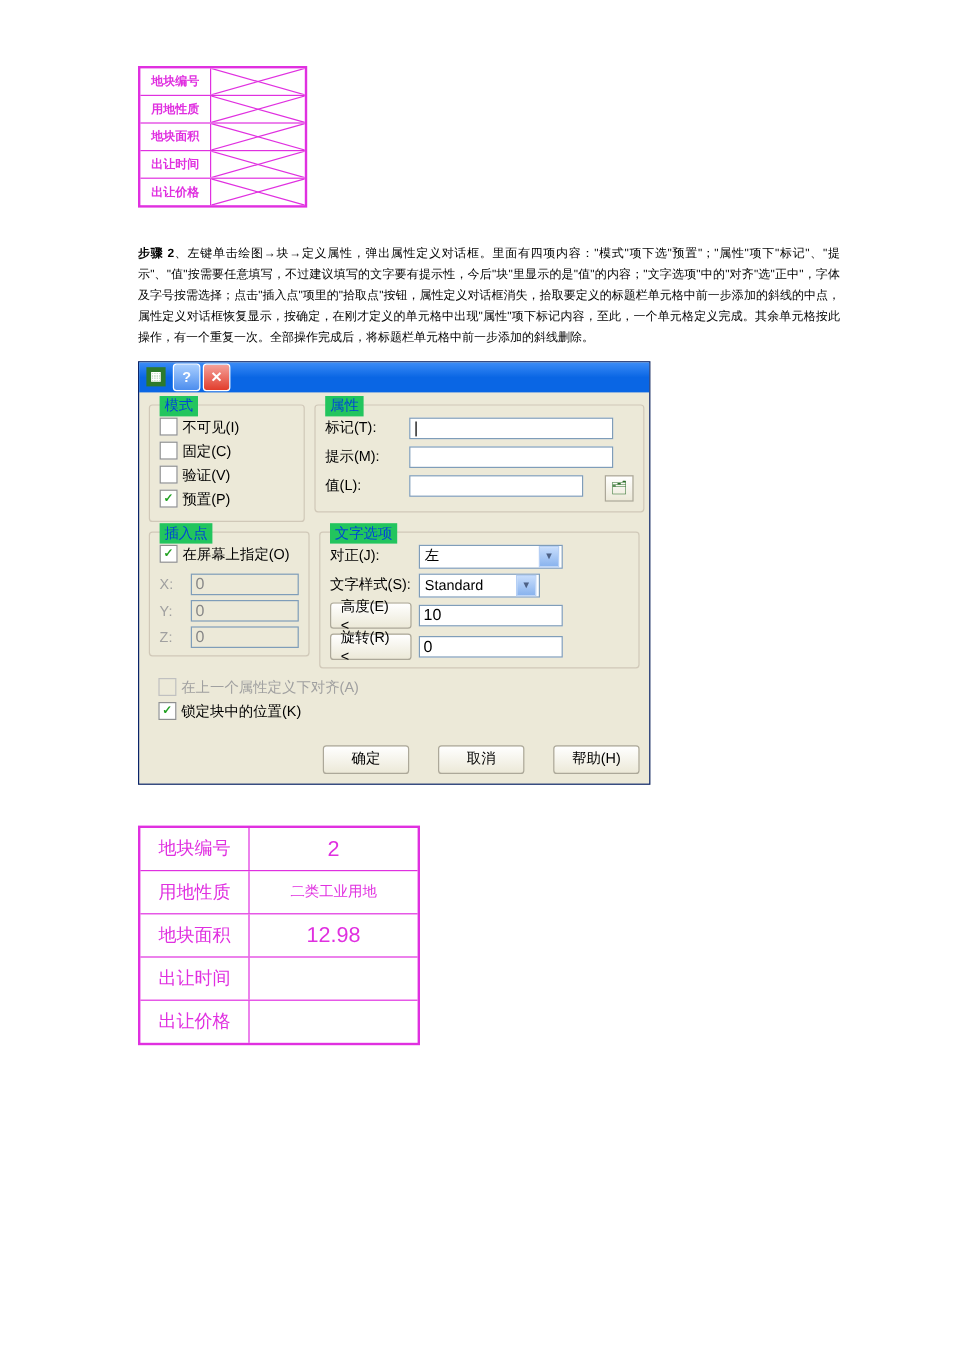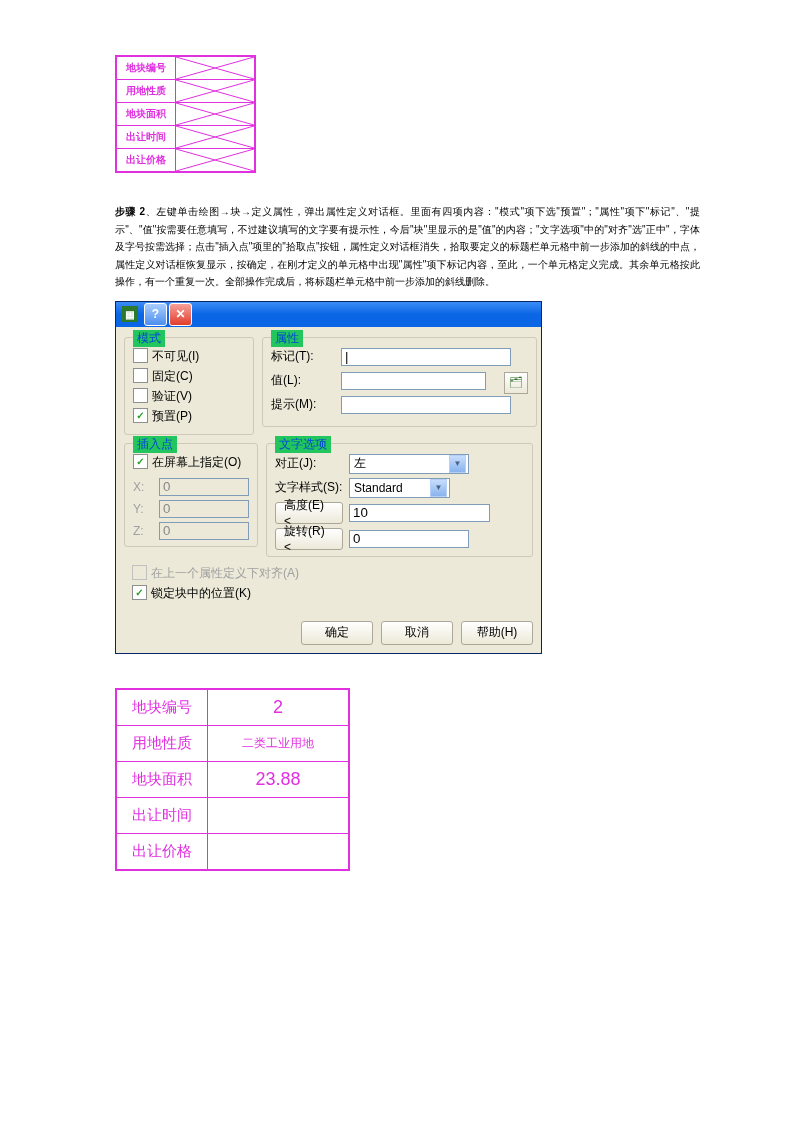--- a/index.html
+++ b/index.html
@@ -32,21 +32,21 @@
 .txt-input.disabled{background:#ece9d8;color:#888}
 .icon-btn{width:22px;height:20px;border:1px solid #aca899;background:linear-gradient(to bottom,#fff,#ece9d8);display:flex;align-items:center;justify-content:center;font-size:11px;color:#2a6e2a}
 .select{height:20px;border:1px solid #7f9db9;background:#fff;display:flex;align-items:center;padding:0 2px 0 4px;box-sizing:border-box}
 .select .arrow{width:15px;height:16px;margin-left:auto;background:linear-gradient(to bottom,#c7ddfc,#89b3ee);border:1px solid #b5cff5;display:flex;align-items:center;justify-content:center;font-size:8px;color:#4d6185}
 .btn-small{height:20px;border:1px solid #aca899;background:linear-gradient(to bottom,#fff,#ece9d8);padding:0 8px;display:flex;align-items:center;justify-content:center;gap:4px;border-radius:3px}
 .opts-grid{display:grid;grid-template-columns:68px 1fr;gap:4px 6px;align-items:center}
 .coord-grid{display:grid;grid-template-columns:20px 1fr;gap:4px 6px;align-items:center}
 .coord-grid label{color:#a0a0a0}
 .bottom-chk{padding:4px 0 2px 8px}
 .bottom-chk .disabled-text{color:#a0a0a0}
-.dlg-buttons{display:flex;justify-content:flex-end;gap:8px;padding:6px 8px 8px 0}
+.dlg-buttons{display:flex;justify-content:flex-end;gap:24px;padding:6px 8px 8px 0}
 .dlg-buttons .dbtn{width:70px;height:22px;border:1px solid #aca899;background:linear-gradient(to bottom,#fff,#ece9d8);border-radius:3px;display:flex;align-items:center;justify-content:center}
 .bottom-table{margin-top:34px;border:2px solid #e030e0;display:inline-block}
 .bottom-table .brow{display:flex;border-bottom:1px solid #e030e0}
 .bottom-table .brow:last-child{border-bottom:none}
 .bottom-table .bcell1{width:90px;height:35px;border-right:1px solid #e030e0;display:flex;align-items:center;justify-content:center;color:#e030e0;font-size:15px}
 .bottom-table .bcell2{width:140px;height:35px;display:flex;align-items:center;justify-content:center;color:#e030e0;font-size:18px;font-family:Arial,sans-serif}
 .bottom-table .bcell2.cn{font-size:12px;font-family:SimSun,sans-serif}
 </style>
 </head>
 <body>
@@ -138,27 +138,27 @@
         </div>
       </div>
       <div class="fs-col">
         <div class="fieldset">
           <div class="legend">属性</div>
           <div class="prop-row">
                 <label>标记(T):</label>
                 <input class="txt-input" style="width: 170px;" value="|">
               </div>
           <div class="prop-row">
+                <label>提示(M):</label>
+                <input class="txt-input" style="width: 170px;" value="">
+              </div>
+          <div class="prop-row">
                 <label>值(L):</label>
                 <input class="txt-input" style="width: 145px;" value="">
                 <div class="icon-btn">🗂</div>
-              </div>
-          <div class="prop-row">
-                <label>提示(M):</label>
-                <input class="txt-input" style="width: 170px;" value="">
               </div>
         </div>
       </div>
     </div>
 
     <div class="fs-row">
       <div class="fs-col" style="flex:0 0 130px">
         <div class="fieldset">
           <div class="legend">插入点</div>
           <div class="chk-row">
@@ -183,21 +183,21 @@
             <div class="select" style="width:120px">
                   <span>左</span>
                   <div class="arrow">▼</div>
                 </div>
             <label>文字样式(S):</label>
             <div class="select" style="width:101px">
                   <span>Standard</span>
                   <div class="arrow">▼</div>
                 </div>
             <div class="btn-small">高度(E) &lt;</div>
-            <input class="txt-input" style="width: 141px;" value="10">
+            <input class="txt-input" style="width: 120px;" value="10">
             <div class="btn-small">旋转(R) &lt;</div>
             <input class="txt-input" style="width: 120px;" value="0">
           </div>
         </div>
       </div>
     </div>
 
     <div class="bottom-chk">
       <div class="chk-row">
             <div class="chk disabled"></div>
@@ -221,21 +221,21 @@
   <div class="brow">
         <div class="bcell1">地块编号</div>
         <div class="bcell2">2</div>
       </div>
   <div class="brow">
         <div class="bcell1">用地性质</div>
         <div class="bcell2 cn">二类工业用地</div>
       </div>
   <div class="brow">
         <div class="bcell1">地块面积</div>
-        <div class="bcell2">23.88</div>
+        <div class="bcell2">12.98</div>
       </div>
   <div class="brow">
         <div class="bcell1">出让时间</div>
       </div>
   <div class="brow">
         <div class="bcell1">出让价格</div>
       </div>
 </div>
 
 </div>

